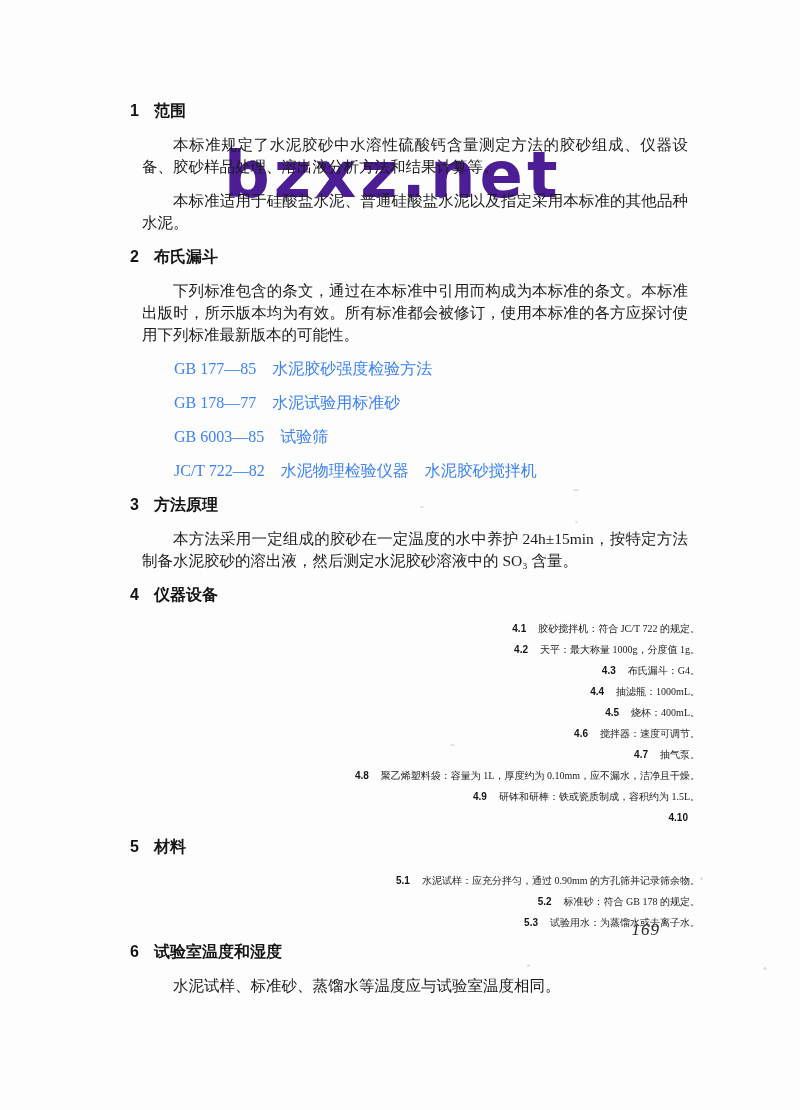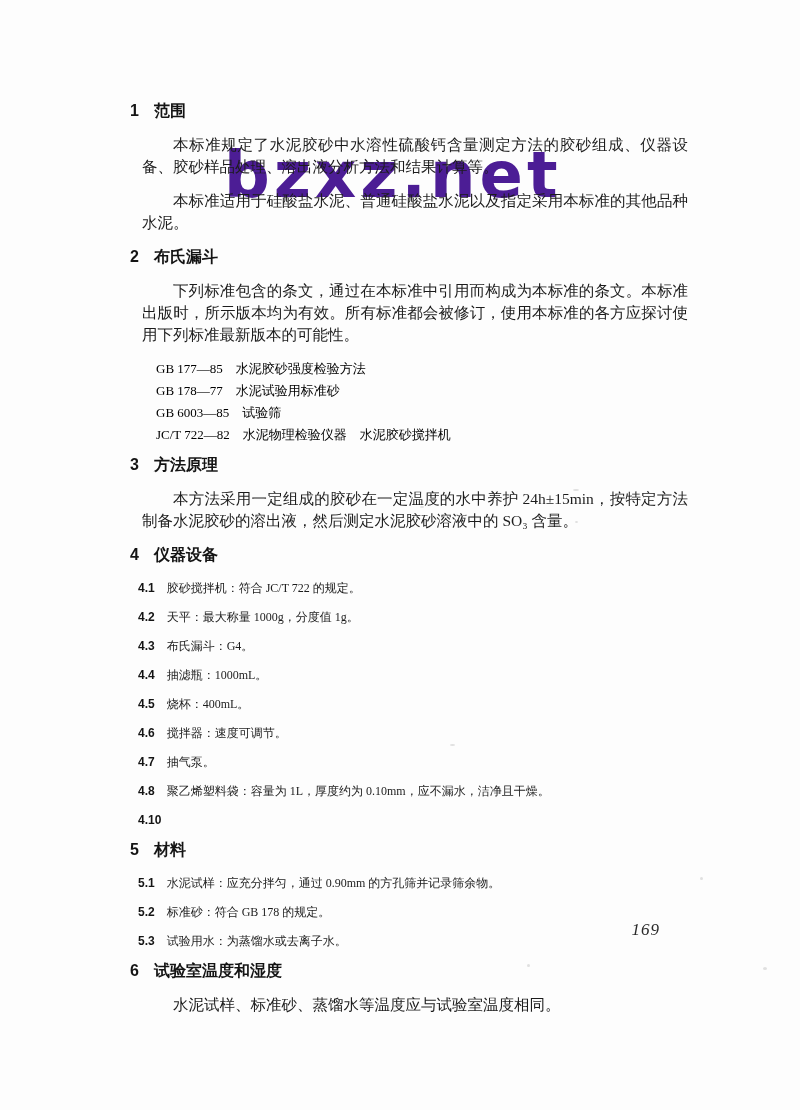--- a/index.html
+++ b/index.html
@@ -49,33 +49,34 @@
   .heading .sec-num { margin-right: 15px; }
   .para {
     margin: 12px;
     font-size: 15.5px;
     line-height: 22px;
     text-indent: 2em;
     text-align: justify;
     color: #1c1c1c;
   }
   .ref {
-    margin: 0;
-    font-size: 13px;
+    margin: 12px;
+    font-size: 16px;
     line-height: 22px;
     text-indent: 2em;
-    color: #000000;
+    color: #3b82f6;
   }
   .clause {
     display: flex;
     align-items: baseline;
-    font-size: 12px;
+    font-size: 10px;
     line-height: 21px;
-    margin: 8px;
+    margin: 0;
     color: #1c1c1c;
+    justify-content: flex-end;
   }
   .clause-num {
     font-family: "Liberation Sans", sans-serif;
     font-weight: bold;
     margin-right: 12px;
     white-space: nowrap;
     color: #141414;
   }
   .page-number {
     position: absolute;
@@ -158,20 +159,24 @@
     </div>
     <div class="clause">
       <span class="clause-num">4.7</span>
       <span class="clause-text">抽气泵。</span>
     </div>
     <div class="clause">
       <span class="clause-num">4.8</span>
       <span class="clause-text">聚乙烯塑料袋：容量为 1L，厚度约为 0.10mm，应不漏水，洁净且干燥。</span>
     </div>
     <div class="clause">
+      <span class="clause-num">4.9</span>
+      <span class="clause-text">研钵和研棒：铁或瓷质制成，容积约为 1.5L。</span>
+    </div>
+    <div class="clause">
       <span class="clause-num">4.10</span>
     </div>
 
     <div class="heading">
       <span class="sec-num">5</span>
       <span class="sec-title">材料</span>
     </div>
     <div class="clause">
       <span class="clause-num">5.1</span>
       <span class="clause-text">水泥试样：应充分拌匀，通过 0.90mm 的方孔筛并记录筛余物。</span>

